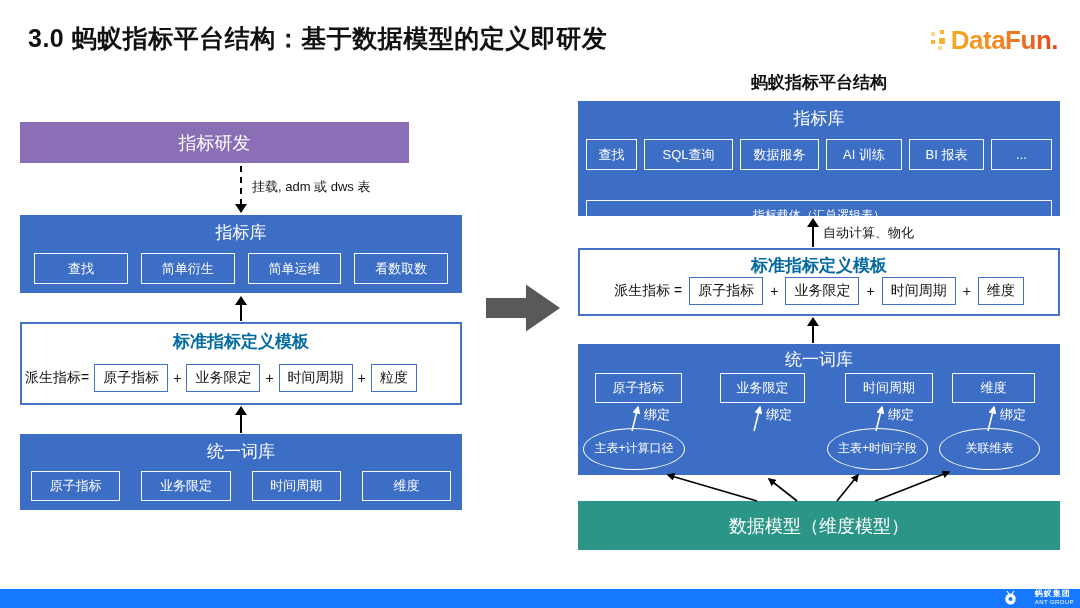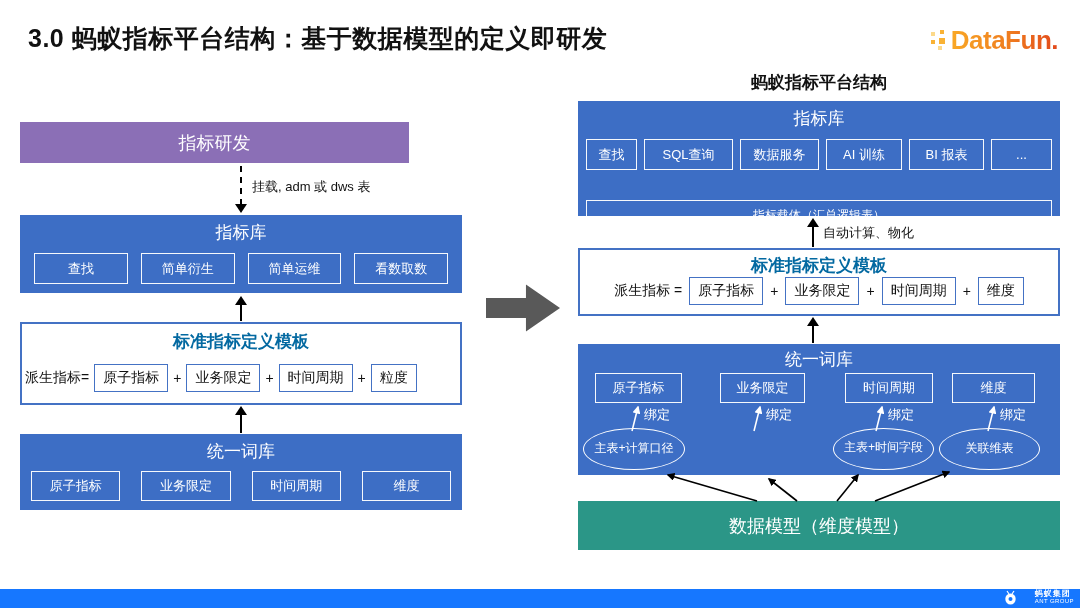--- a/index.html
+++ b/index.html
@@ -47,21 +47,21 @@
   .big-arrow { position:absolute; left:486px; top:280px; width:74px; height:56px; background:#595959;
                clip-path:polygon(0 32%, 54% 32%, 54% 8%, 100% 50%, 54% 92%, 54% 68%, 0 68%); }
 
   .ell { position:absolute; border:1.5px solid #fff; border-radius:50%; display:flex; align-items:center; justify-content:center;
          text-align:center; font-size:12px; line-height:1.15; color:#fff; padding:2px 6px; }
   .bind-label { position:absolute; font-size:13px; color:#fff; }
 
   .conn-svg { position:absolute; left:578px; top:344px; width:482px; height:212px; pointer-events:none; z-index:5; }
 
   .footer { position:absolute; left:0; top:589px; width:1080px; height:19px; background:#1677FF; }
-  .ant-logo { position:absolute; right:6px; top:1px; display:flex; align-items:flex-start; gap:18px; color:#fff; }
+  .ant-logo { position:absolute; right:6px; top:1px; display:flex; align-items:flex-end; gap:18px; color:#fff; }
   .ant-text { display:flex; flex-direction:column; justify-content:center; line-height:1.05; }
   .ant-cn { font-size:8px; font-weight:bold; letter-spacing:1px; }
   .ant-en { font-size:6px; letter-spacing:0.4px; }
 </style>
 </head>
 <body>
 
 <div class="slide">
 
   <div class="page-title">3.0 蚂蚁指标平台结构：基于数据模型的定义即研发</div>
@@ -175,21 +175,21 @@
     <div class="sub" style="position:absolute; left:142px; top:29px; width:85px; height:30px;">业务限定</div>
     <div class="sub" style="position:absolute; left:267px; top:29px; width:88px; height:30px;">时间周期</div>
     <div class="sub" style="position:absolute; left:374px; top:29px; width:83px; height:30px;">维度</div>
 
     <span class="bind-label" style="left:66px;  top:62px;">绑定</span>
     <span class="bind-label" style="left:188px; top:62px;">绑定</span>
     <span class="bind-label" style="left:310px; top:62px;">绑定</span>
     <span class="bind-label" style="left:422px; top:62px;">绑定</span>
 
     <div class="ell" style="left:5px;   top:84px; width:102px; height:42px;">主表+计算口径</div>
-    <div class="ell" style="left:255px; top:84px; width:101px; height:42px;font-family:Liberation Mono, monospace;">主表+时间字段</div>
+    <div class="ell" style="left:249px; top:84px; width:101px; height:42px;">主表+时间字段</div>
     <div class="ell" style="left:361px; top:84px; width:101px; height:42px;">关联维表</div>
   </div>
 
   <div class="tealbox" style="left:578px; top:501px; width:482px; height:49px;">
     <span>数据模型（维度模型）</span>
   </div>
 
   <svg class="conn-svg" viewBox="0 0 482 212">
     <defs>
       <marker id="ah-black" markerWidth="8" markerHeight="8" refX="6.5" refY="4" orient="auto" markerUnits="userSpaceOnUse">

